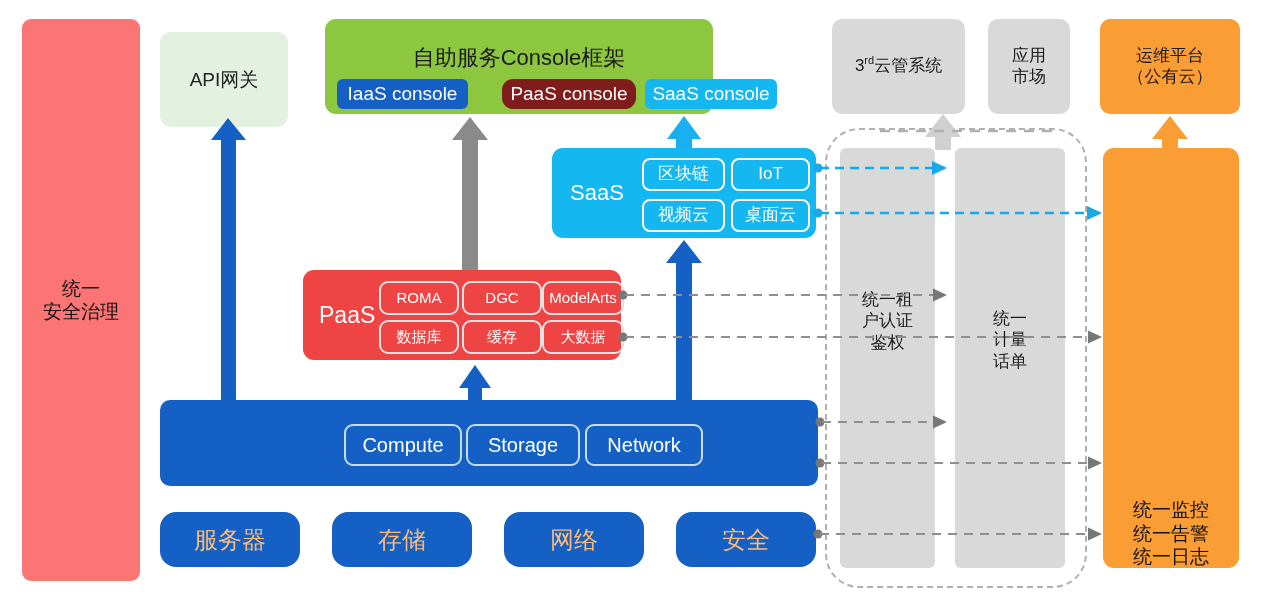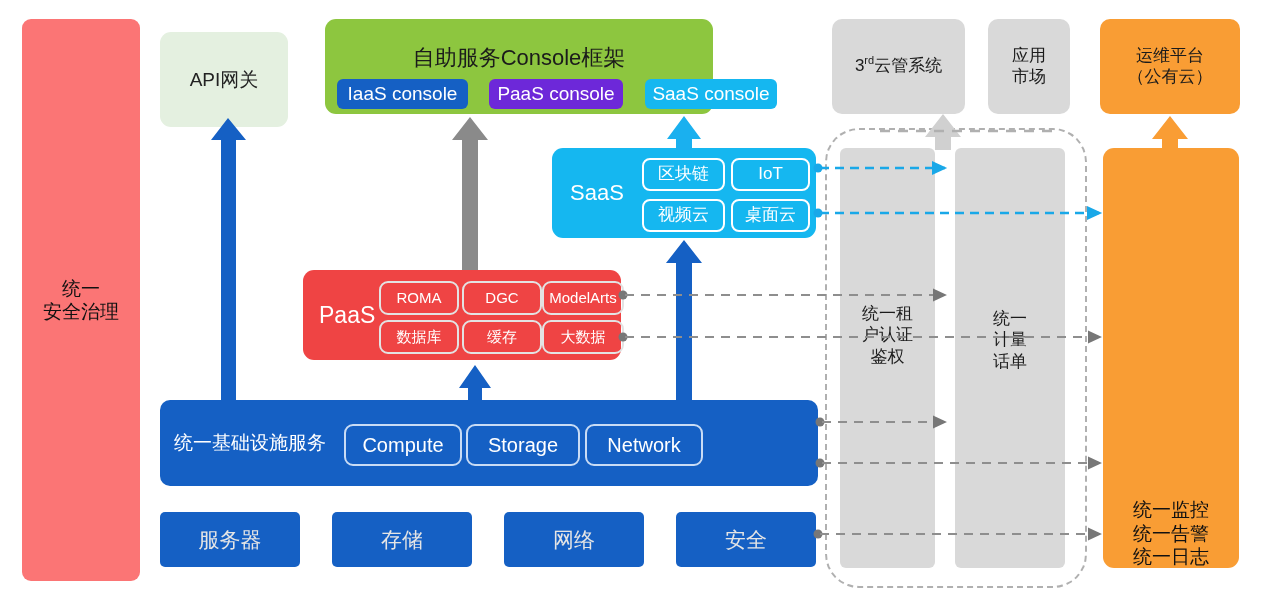--- a/index.html
+++ b/index.html
@@ -100,21 +100,21 @@
     position:absolute;left:14px;top:50%;transform:translateY(-50%);
     color:#fff;font-size:19px;white-space:nowrap;
   }
   .infra .sub{
     position:absolute;height:38px;border:2px solid #c9dcf5;border-radius:9px;
     color:#ffffff;font-size:20px;
   }
 
   
   .hw{
-    background:#1560c4;color:#e5e5e5;font-size:21px;border-radius:5px;
+    background:#1560c4;color:#fdba74;font-size:24px;border-radius:16px;
   }
 
   
   .dashedbox{
     border:2.5px dashed #b0b0b0;border-radius:34px;background:transparent;
   }
   .graycol{
     background:#d9d9d9;border-radius:6px;
   }
   .colcap{
@@ -139,21 +139,21 @@
   <div class="abs box apigw" style="left:160px;top:32px;width:128px;height:95px;">
     <span>API网关</span>
   </div>
 
   <div class="abs consoleframe" style="left:325px;top:19px;width:388px;height:95px;">
     <div class="title">自助服务Console框架</div>
 
     <div class="pill consolepill" style="left:12px;top:60px;width:131px;background:#1560c4;">
       <span>IaaS console</span>
     </div>
-    <div class="pill consolepill" style="left:164px;top:60px;width:134px;background:#6d28d9;">
+    <div class="pill consolepill" style="left:177px;top:60px;width:134px;background:#7f1d1d;border-radius:11px;">
       <span>PaaS console</span>
     </div>
     <div class="pill consolepill" style="left:320px;top:60px;width:132px;background:#15b7f0;">
       <span>SaaS console</span>
     </div>
   </div>
 
   <div class="abs box graybox" style="left:832px;top:19px;width:133px;height:95px;">
     <span>
       <span>3</span><span class="sup">rd</span><span>云管系统</span>
@@ -206,21 +206,20 @@
     </div>
     <div class="pill sub" style="left:159px;top:50px;width:76px;">
       <span>缓存</span>
     </div>
     <div class="pill sub" style="left:239px;top:50px;width:78px;">
       <span>大数据</span>
     </div>
   </div>
 
   <div class="abs infra" style="left:160px;top:400px;width:658px;height:86px;">
-    <div class="lbl">统一基础设施服务</div>
     <div class="pill sub" style="left:184px;top:24px;width:114px;">
       <span>Compute</span>
     </div>
     <div class="pill sub" style="left:306px;top:24px;width:110px;">
       <span>Storage</span>
     </div>
     <div class="pill sub" style="left:425px;top:24px;width:114px;">
       <span>Network</span>
     </div>
   </div>
@@ -234,21 +233,21 @@
   <div class="abs box hw" style="left:504px;top:512px;width:140px;height:55px;">
     <span>网络</span>
   </div>
   <div class="abs box hw" style="left:676px;top:512px;width:140px;height:55px;">
     <span>安全</span>
   </div>
 
   <div class="abs dashedbox" style="left:825px;top:128px;width:262px;height:460px;"></div>
 
   <div class="abs graycol" style="left:840px;top:148px;width:95px;height:420px;">
-    <div class="colcap" style="top:155px;">
+    <div class="colcap" style="top:141px;">
       <div>统一租</div>
       <div>户认证</div>
       <div>鉴权</div>
     </div>
   </div>
 
   <div class="abs graycol" style="left:955px;top:148px;width:110px;height:420px;">
     <div class="colcap" style="top:160px;">
       <div>统一</div>
       <div>计量</div>

